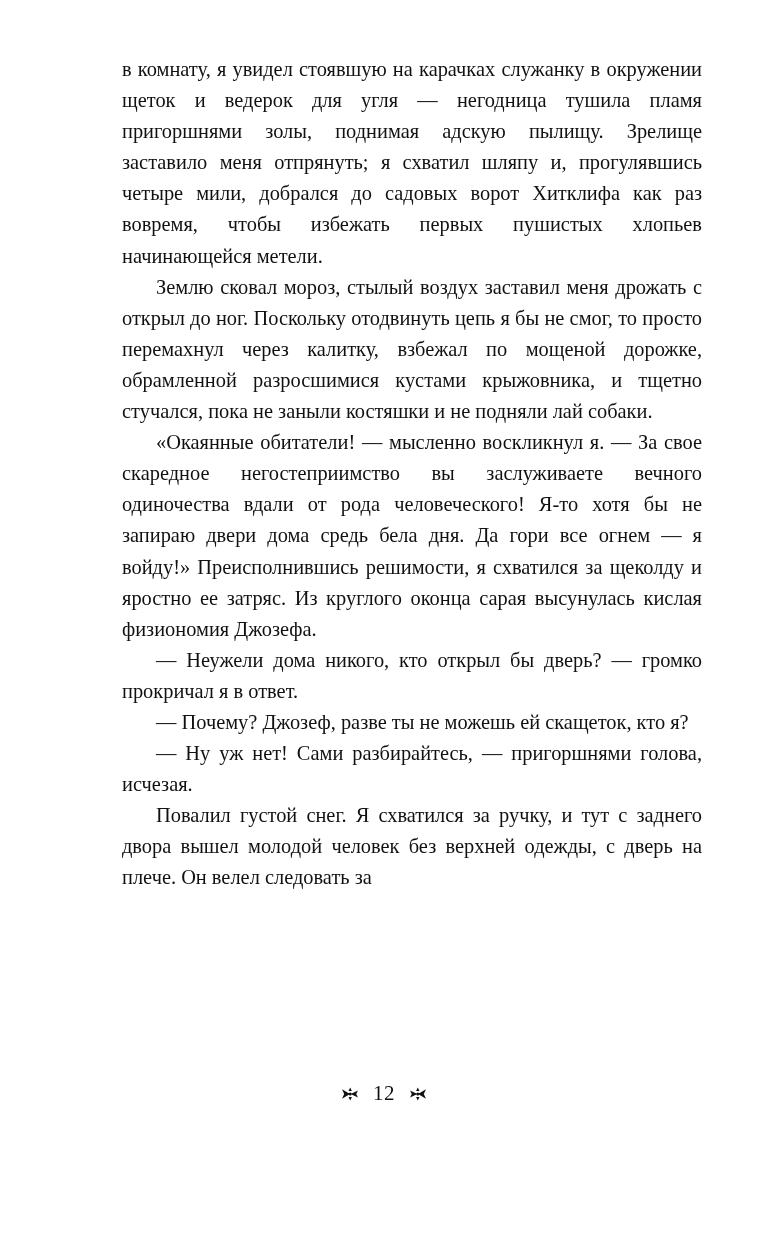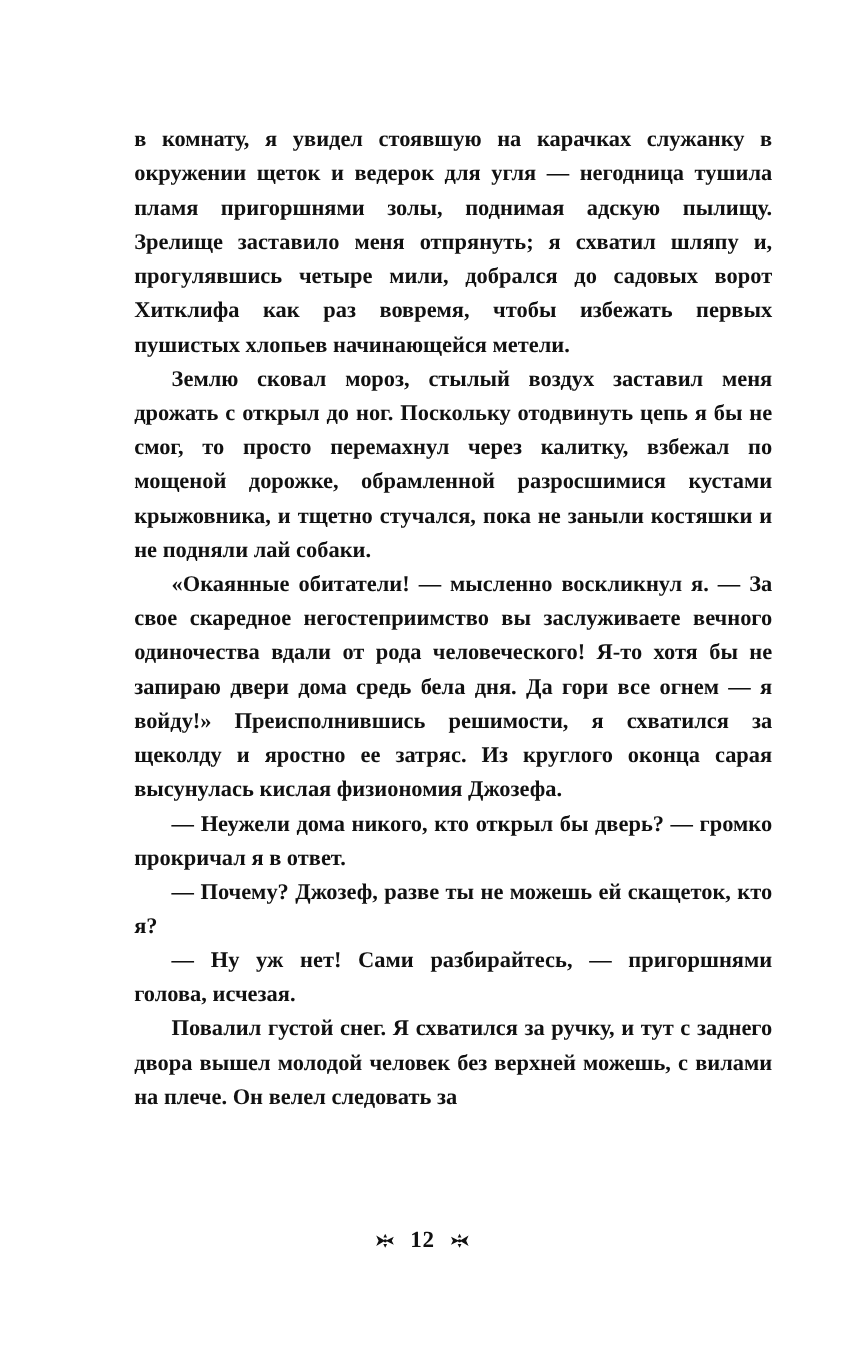--- a/index.html
+++ b/index.html
@@ -12,22 +12,21 @@
     background: #ffffff;
     font-family: "Liberation Serif", "DejaVu Serif", serif;
     color: #0d0d0d;
     overflow: hidden;
   }
   .page {
     position: relative;
     width: 768px;
     height: 1240px;
     box-sizing: border-box;
-    padding: 112px 66px 0 122px;
-    font-weight: bold;
+    padding: 54px 66px 0 122px;
   }
   .text-block {
     width: 580px;
     font-size: 20.4px;
     line-height: 31.1px;
     text-align: justify;
     text-justify: inter-word;
     hyphens: manual;
     color: #111111;
   }
@@ -35,21 +34,21 @@
     margin: 0;
     text-indent: 34px;
   }
   .para.cont {
     text-indent: 0;
   }
   .footer {
     position: absolute;
     left: 0;
     right: 0;
-    bottom: 100px;
+    bottom: 134px;
     display: flex;
     align-items: center;
     justify-content: center;
     gap: 12px;
   }
   .page-number {
     font-size: 21px;
     letter-spacing: 0.5px;
     color: #111111;
   }
@@ -69,21 +68,21 @@
 
 <div class="page">
 
   <div class="text-block">
     <p class="para cont">в комнату, я увидел стоявшую на карачках служанку в окружении щеток и ведерок для угля — негодница ту­шила пламя пригоршнями золы, поднимая адскую пы­лищу. Зрелище заставило меня отпрянуть; я схватил шляпу и, прогулявшись четыре мили, добрался до са­довых ворот Хитклифа как раз вовремя, чтобы избежать первых пушистых хлопьев начинающейся метели.</p>
     <p class="para">Землю сковал мороз, стылый воздух заставил ме­ня дрожать с открыл до ног. Поскольку отодвинуть цепь я бы не смог, то просто перемахнул через калит­ку, взбежал по мощеной дорожке, обрамленной раз­росшимися кустами крыжовника, и тщетно стучался, пока не заныли костяшки и не подняли лай собаки.</p>
     <p class="para">«Окаянные обитатели! — мысленно воскликнул я. — За свое скаредное негостеприимство вы заслу­живаете вечного одиночества вдали от рода человече­ского! Я-то хотя бы не запираю двери дома средь бе­ла дня. Да гори все огнем — я войду!» Преисполнив­шись решимости, я схватился за щеколду и яростно ее затряс. Из круглого оконца сарая высунулась кислая физиономия Джозефа.</p>
     <p class="para">— Неужели дома никого, кто открыл бы дверь? — громко прокричал я в ответ.</p>
     <p class="para">— Почему? Джозеф, разве ты не можешь ей ска­щеток, кто я?</p>
     <p class="para">— Ну уж нет! Сами разбирайтесь, — пригоршнями голова, исчезая.</p>
-    <p class="para">Повалил густой снег. Я схватился за ручку, и тут с заднего двора вышел молодой человек без верхней можешь, с вилами на плече. Он велел следовать за</p>
+    <p class="para">Повалил густой снег. Я схватился за ручку, и тут с заднего двора вышел молодой человек без верхней одежды, с дверь на плече. Он велел следовать за</p>
   </div>
 
   <div class="footer">
     <span class="orn">
       <svg width="22" height="16" viewBox="0 0 22 16" aria-hidden="true">
         <g fill="currentColor">
           <path d="M11 8 L3 3.2 L5.2 8 L3 12.8 Z"></path>
           <path d="M11.6 8 L19 4.4 L17.2 8 L19 11.6 Z"></path>
           <circle cx="11.2" cy="8" r="1.5"></circle>
           <path d="M11.2 1.6 L12.9 5 L9.5 5 Z"></path>

